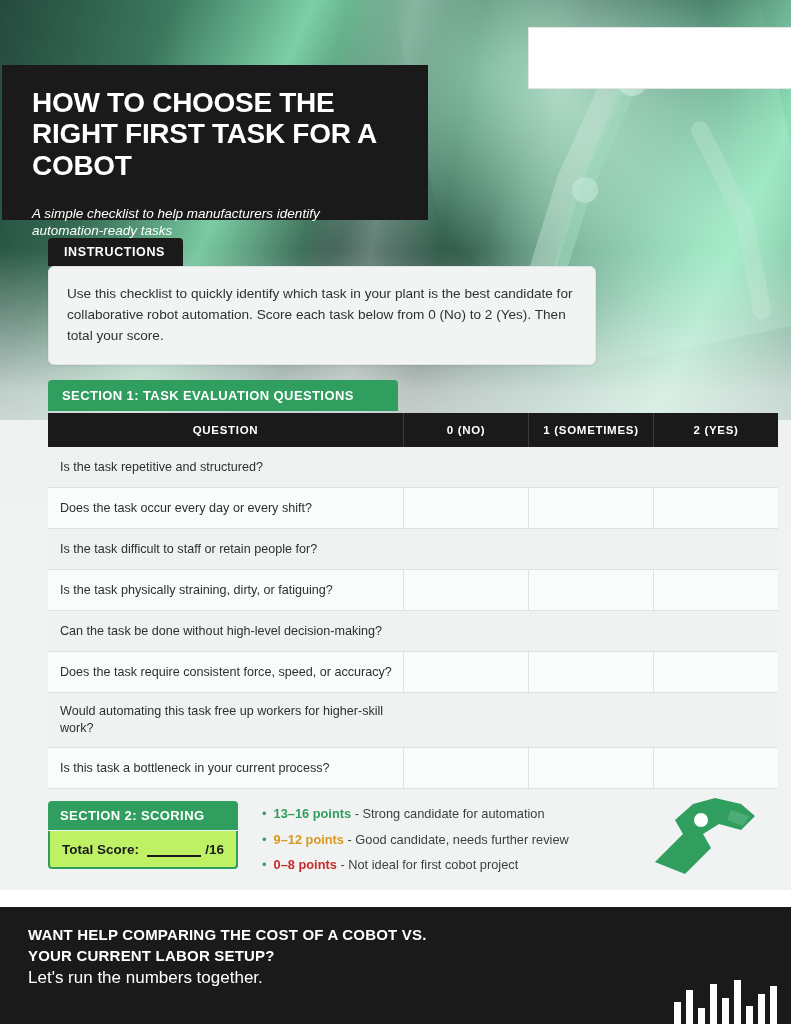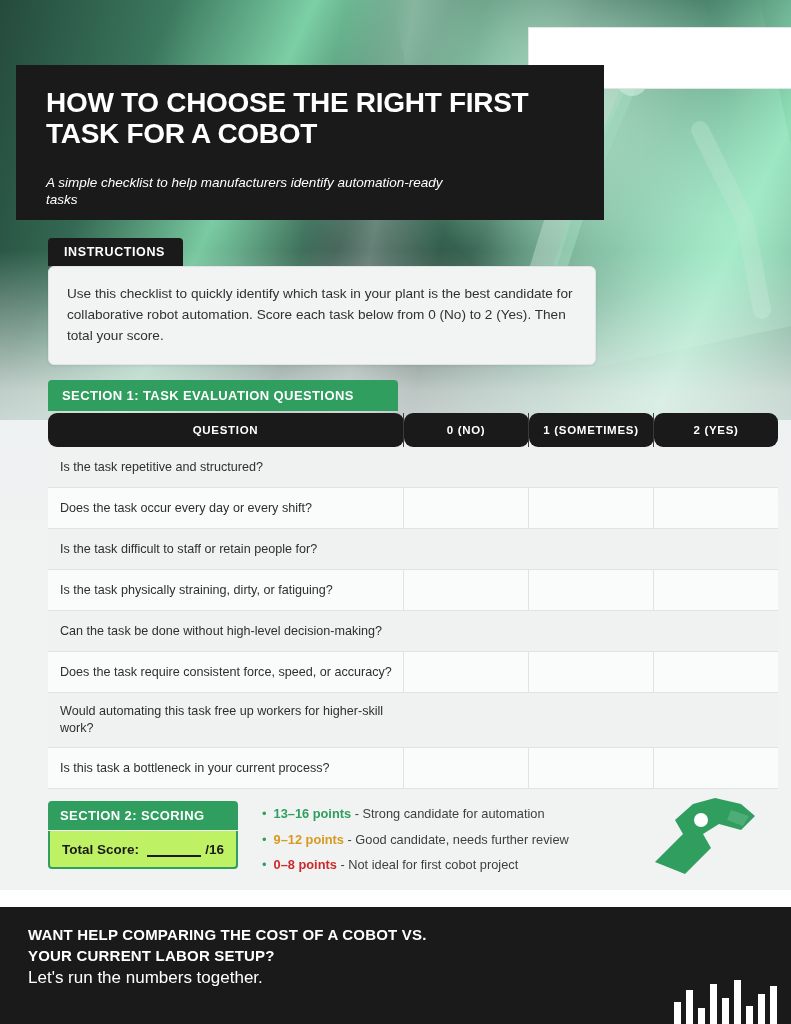--- a/index.html
+++ b/index.html
@@ -70,22 +70,22 @@
     position: absolute;
     left: 528px; top: 27px;
     width: 290px; height: 60px;
     background: #ffffff;
     border: 1px solid #e2e5e5;
   }
 
   
   .title-block {
     position: absolute;
-    left: 16px; top: 65px;
-    width: 588px;
+    left: 2px; top: 65px;
+    width: 426px;
     height: 155px;
     background: #1a1a1a;
     padding: 22px 34px 8px 30px;
     box-sizing: border-box;
   }
   .title-block h1 {
     margin: 0;
     color: #ffffff;
     font-size: 28px;
     line-height: 1.12;
@@ -159,21 +159,20 @@
   }
   table.checklist th {
     background: #1a1a1a;
     color: #ffffff;
     font-size: 11.5px;
     font-weight: bold;
     letter-spacing: 0.7px;
     padding: 11px 4px;
     text-align: center;
     border-right: 1px solid #3a3a3a;
-    border-radius: 9px;
   }
   table.checklist th:first-child { width: 347px; border-right: 1px solid #3a3a3a; }
   table.checklist th:nth-child(2),
   table.checklist th:nth-child(3),
   table.checklist th:nth-child(4) { width: 116px; }
   table.checklist th:last-child { border-right: none; }
   table.checklist td {
     font-size: 12.6px;
     color: #2b3130;
     padding: 10px 0 10px 12px;

